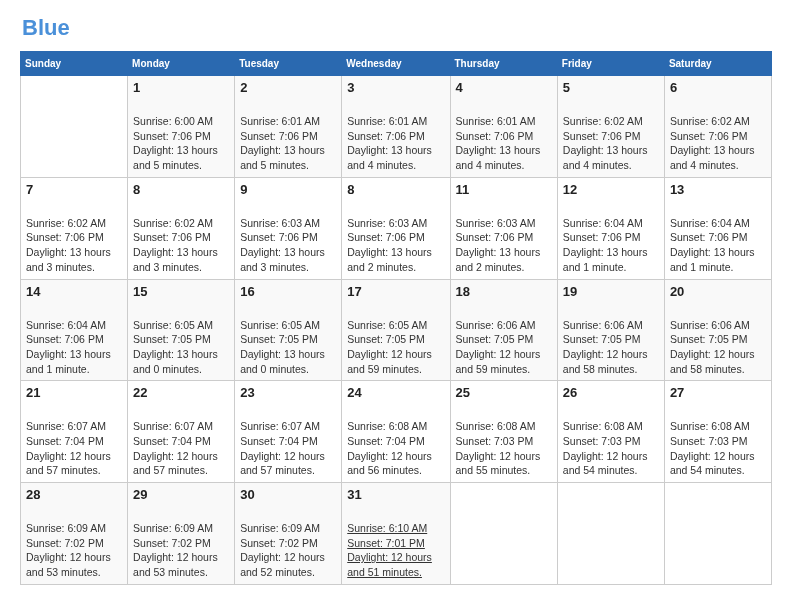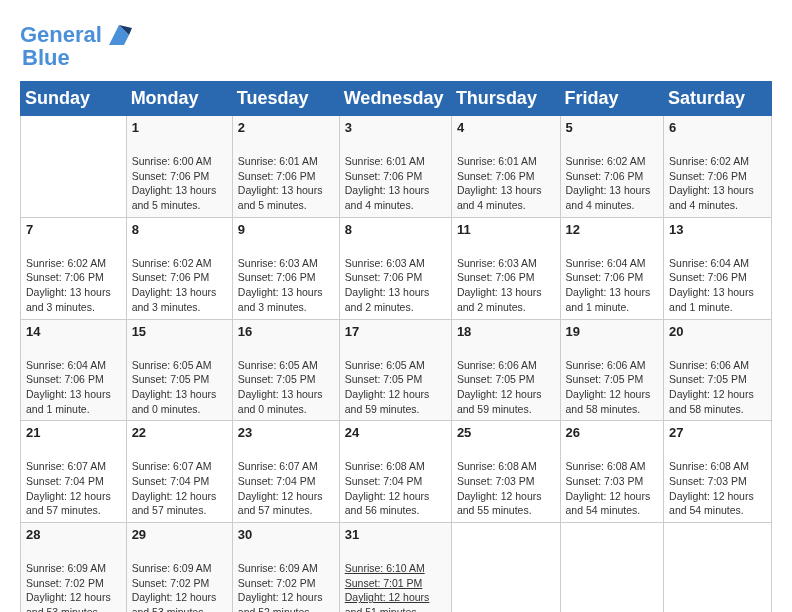--- a/index.html
+++ b/index.html
@@ -45,21 +45,21 @@
     table {
       width: 100%;
       border-collapse: collapse;
       font-size: 11px;
     }
     thead tr th {
       background-color: #2a69b0;
       color: #fff;
       padding: 6px 4px;
       text-align: left;
-      font-size: 18px;
+      font-size: 10px;
       font-weight: bold;
       border: 1px solid #2a69b0;
     }
     tbody tr td {
       border: 1px solid #ccc;
       vertical-align: top;
       padding: 4px 5px;
       width: 113px;
       min-height: 80px;
       background: #fff;
@@ -85,29 +85,20 @@
     }
     .empty-cell {
       background: #fff !important;
     }
   </style>
 </head>
 <body>
 
 <div class="header-area">
   <div class="logo">
-    <div style="display:flex; align-items:center;">
-      <span class="logo-text">
-        <span>General</span>
-      </span>
-      <svg width="30" height="30" viewBox="0 0 30 30" style="margin-left:2px;">
-        <polygon points="5,25 15,5 25,15 20,25" fill="#4a90d9"></polygon>
-        <polygon points="15,5 25,15 28,8" fill="#1a3a6b"></polygon>
-      </svg>
-    </div>
     <div style="display:flex; align-items:center; margin-top:-5px; margin-left:2px;">
       <span style="font-size:22px; font-weight:bold; color:#4a90d9;">Blue</span>
     </div>
   </div>
   <div class="title-area">
     <div class="month-year"></div>
     <div class="location"></div>
   </div>
 </div>
 

